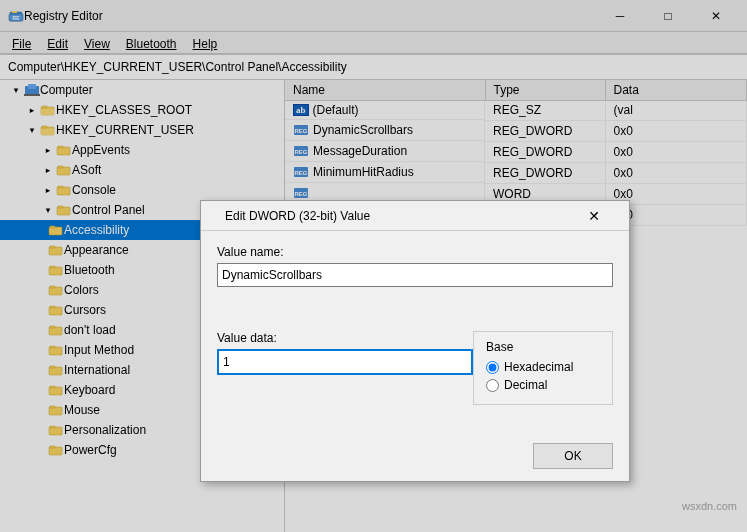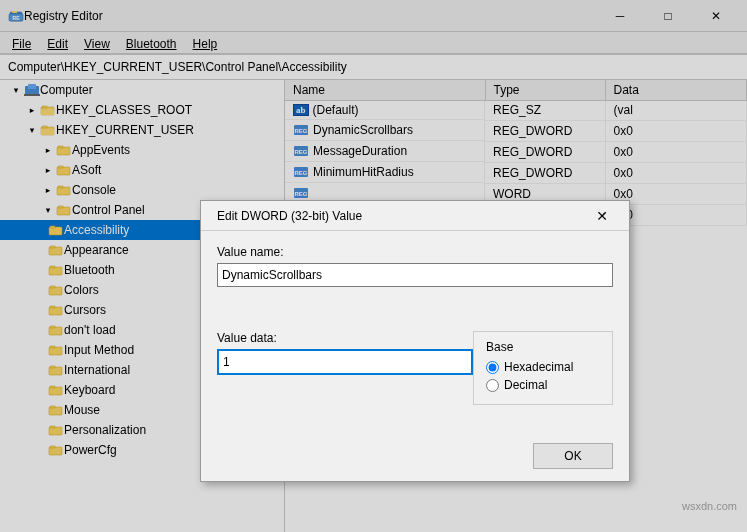--- a/index.html
+++ b/index.html
@@ -144,21 +144,21 @@
       width: 430px;
       position: absolute;
       top: 200px;
       left: 200px;
     }
     .dialog-titlebar {
       background: #f0f0f0;
       height: 30px;
       display: flex;
       align-items: center;
-      padding: 0 16px;
+      padding: 0 24px;
       border-bottom: 1px solid #ccc;
     }
     .dialog-title { flex: 1; font-size: 12px; }
     .dialog-close {
       width: 22px; height: 22px;
       background: transparent;
       border: none;
       cursor: pointer;
       font-size: 14px;
       display: flex; align-items: center; justify-content: center;

